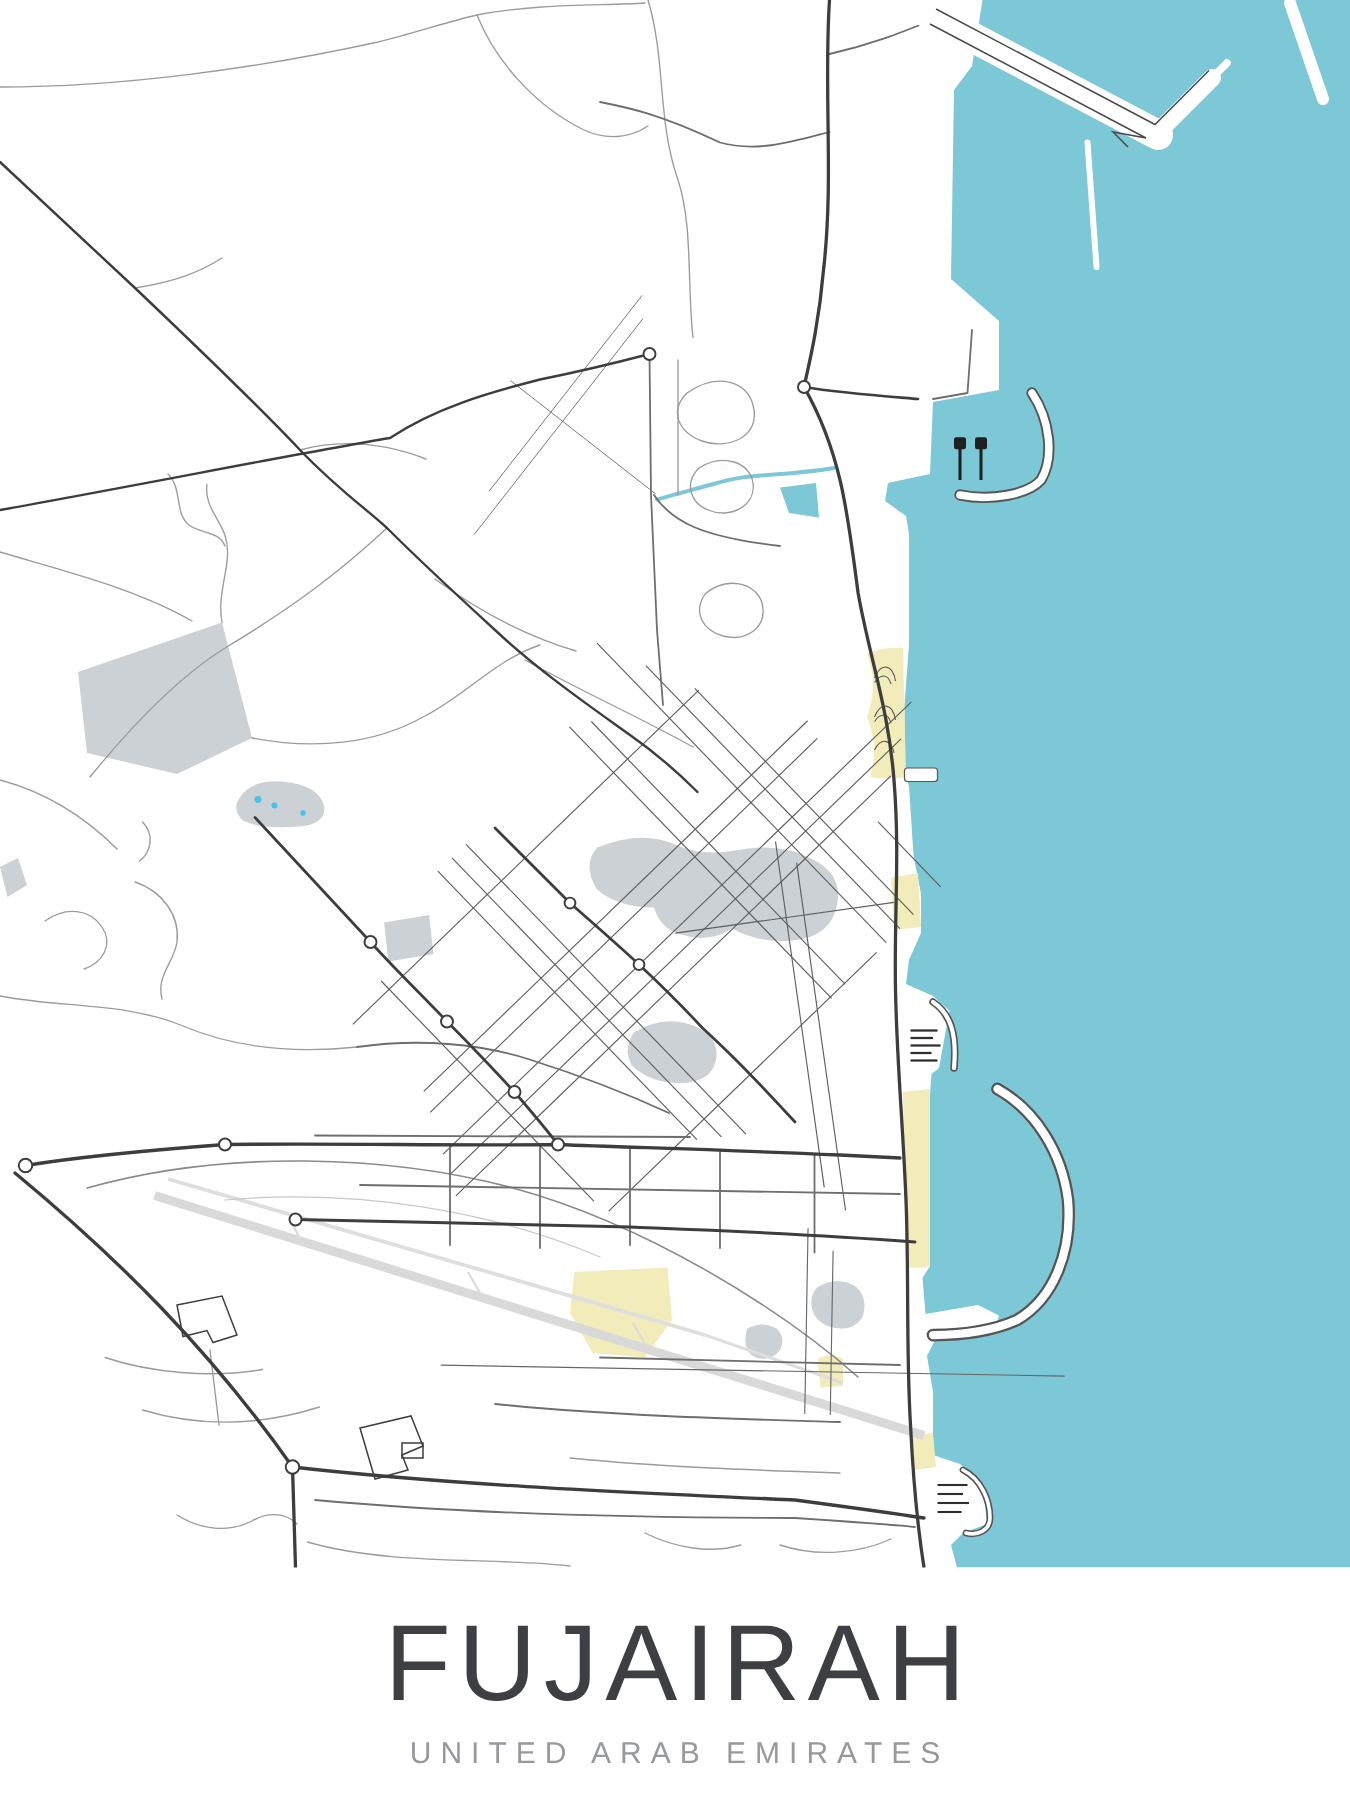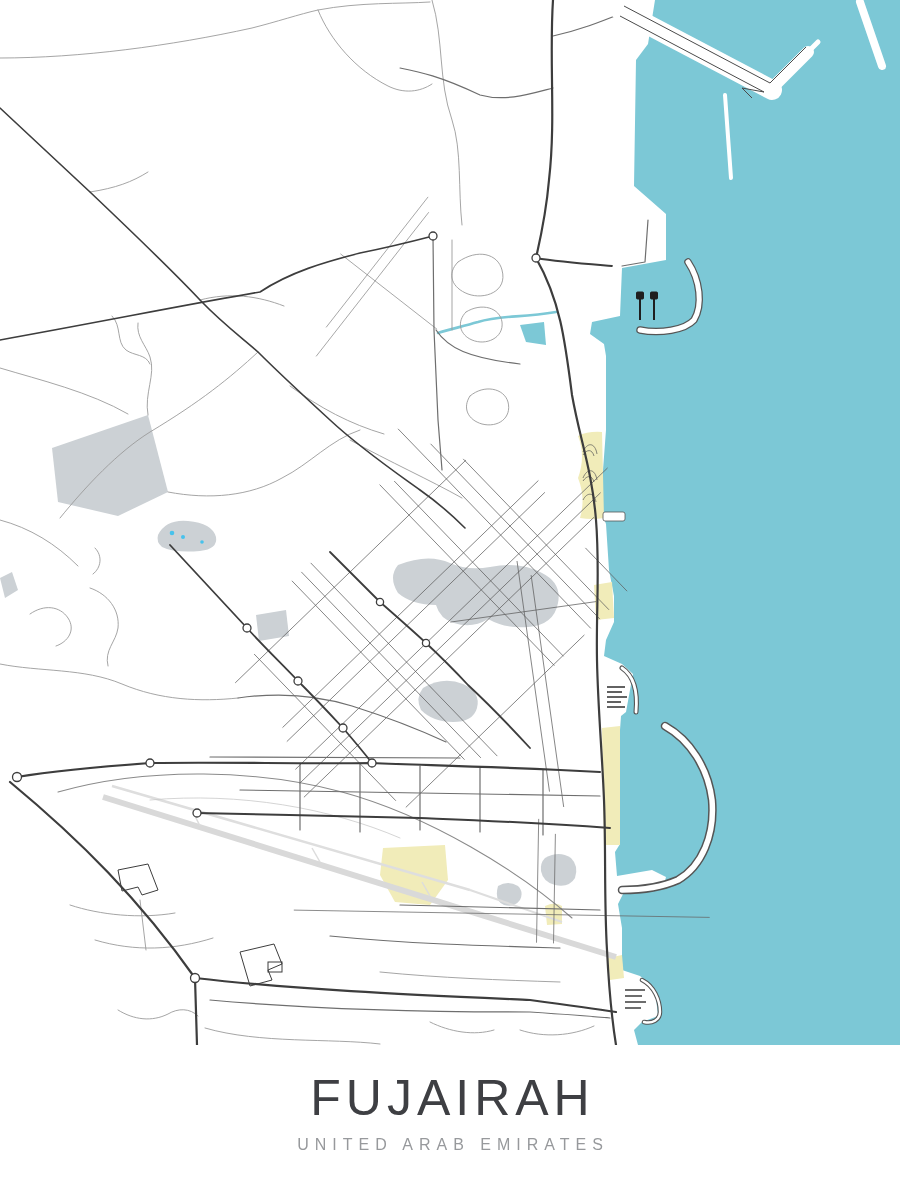--- a/index.html
+++ b/index.html
@@ -2,23 +2,23 @@
 <html><head>
 <meta charset="utf-8">
 <style>
   html,body{margin:0;padding:0;background:#ffffff;}
   .poster{width:900px;height:1200px;background:#ffffff;position:relative;overflow:hidden;
           font-family:"Liberation Sans", sans-serif;}
   .map-wrap{width:900px;height:1045px;position:relative;}
   svg{display:block;}
   .title-block{height:155px;display:flex;flex-direction:column;align-items:center;
                justify-content:flex-start;padding-top:28px;box-sizing:border-box;}
-  .city-title{font-size:50px;font-weight:400;letter-spacing:5px;line-height:1;
+  .city-title{font-size:72px;font-weight:400;letter-spacing:5px;line-height:1;
               color:#3e3f43;text-indent:5px;}
-  .country-subtitle{font-size:16px;font-weight:400;letter-spacing:6px;margin-top:13px;
+  .country-subtitle{font-size:20px;font-weight:400;letter-spacing:6px;margin-top:13px;
                     color:#97999c;text-indent:6px;}
   .rd{fill:none;stroke-linecap:round;stroke-linejoin:round;}
 </style>
 </head>
 <body>
 
 <div class="poster">
   <div class="map-wrap">
     <svg viewBox="0 0 900 1045" width="900" height="1045">
 

